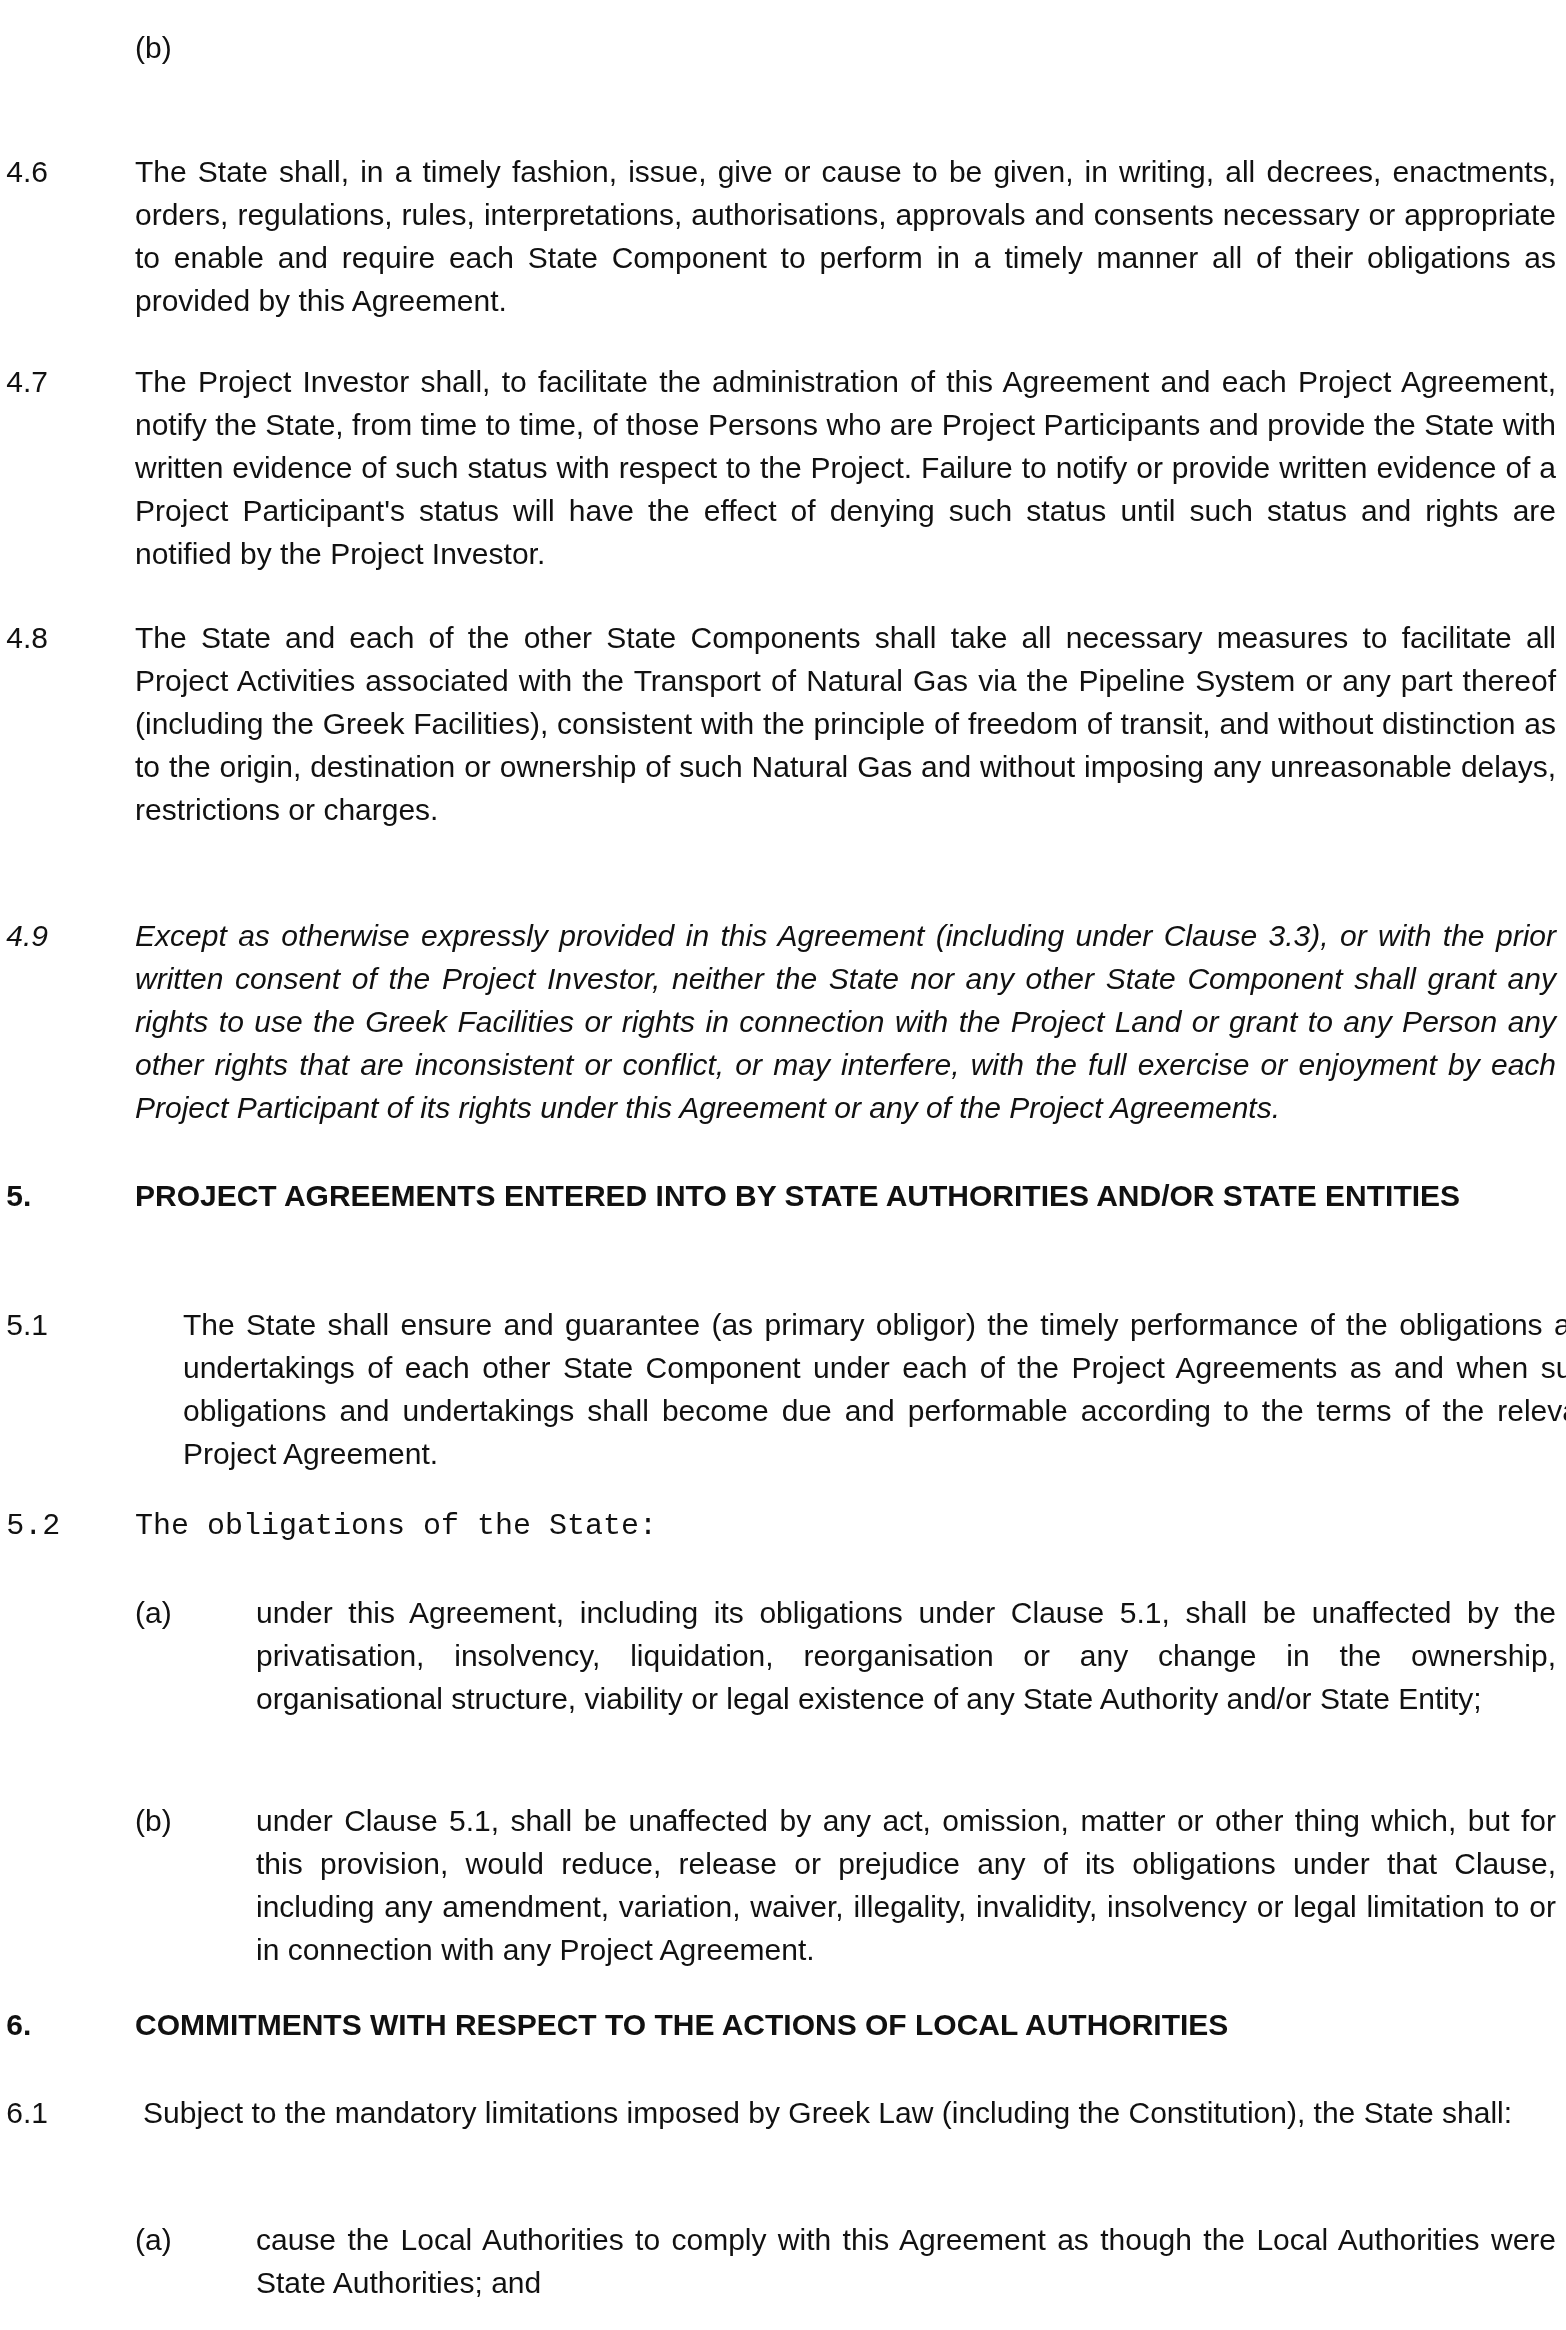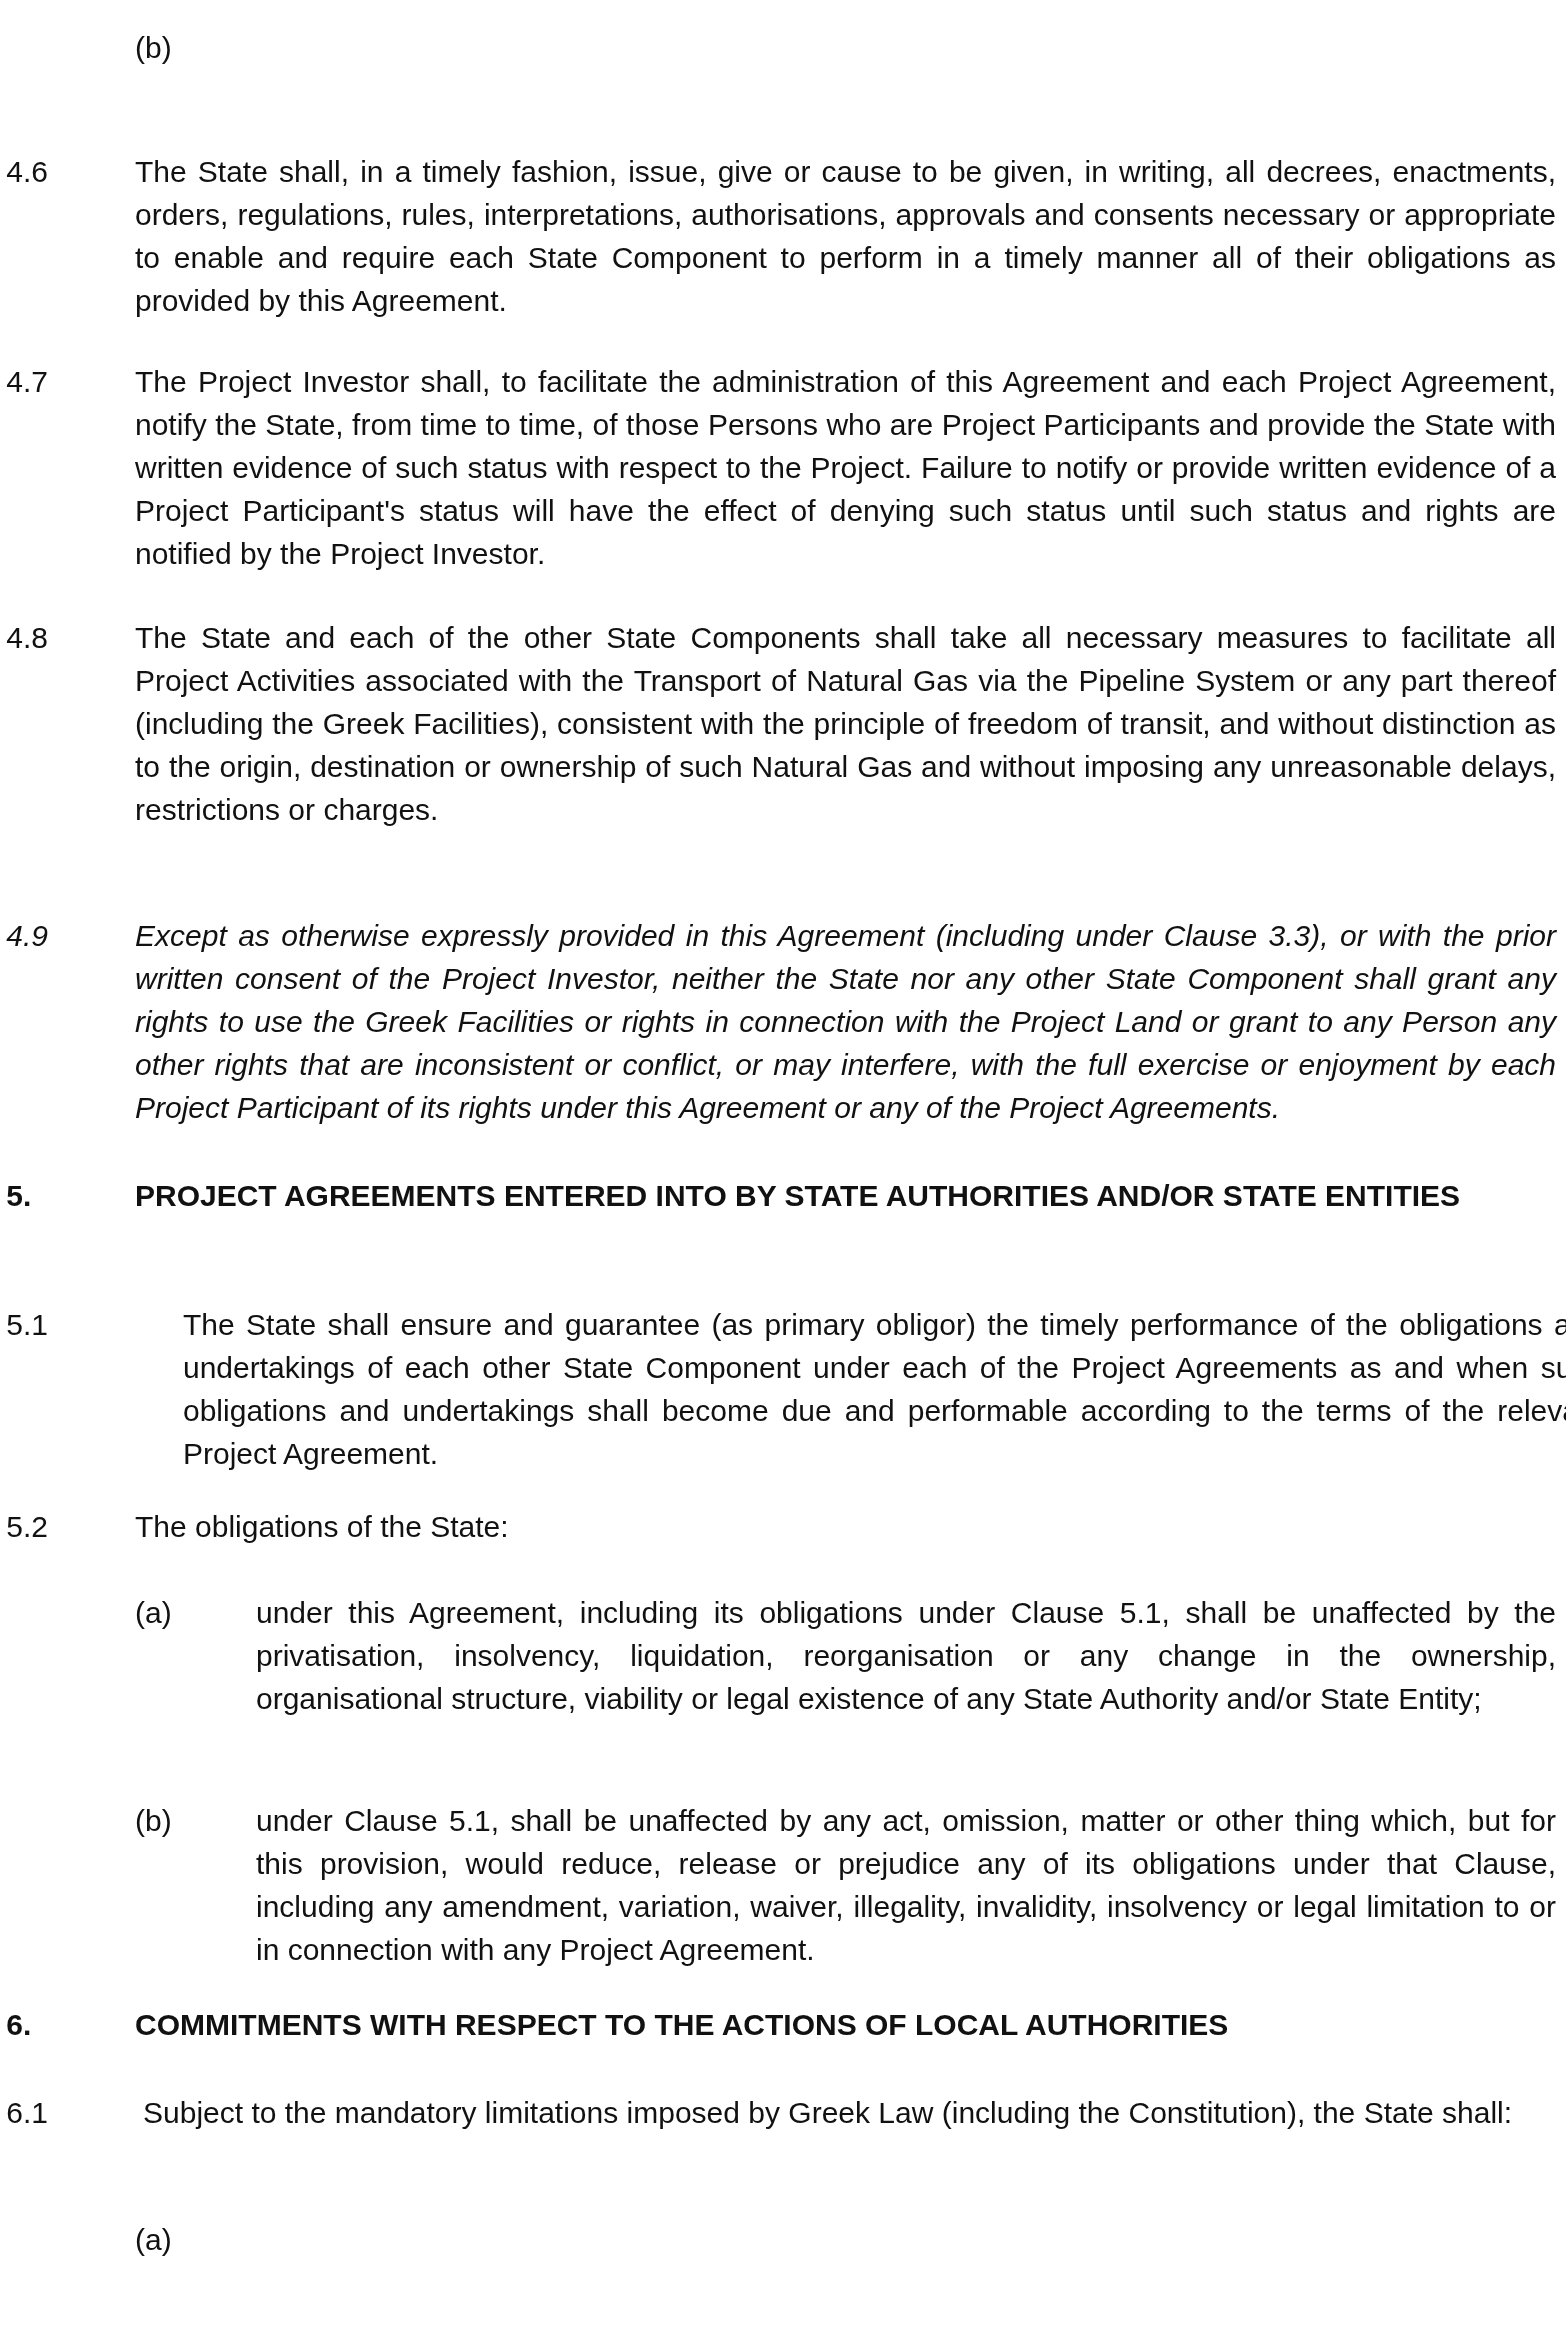--- a/index.html
+++ b/index.html
@@ -77,21 +77,21 @@
 <div class="block heading" style="top:1174px;">
   <span class="num">5.</span>
   <div class="body">PROJECT AGREEMENTS ENTERED INTO BY STATE AUTHORITIES AND/OR STATE ENTITIES</div>
 </div>
 
 <div class="block" style="top:1303px;padding-left:48px;">
   <span class="num">5.1</span>
   <div class="body">The State shall ensure and guarantee (as primary obligor) the timely performance of the obligations and undertakings of each other State Component under each of the Project Agreements as and when such obligations and undertakings shall become due and performable according to the terms of the relevant Project Agreement.</div>
 </div>
 
-<div class="block" style="top:1505px;">
+<div class="block" style="top:1505px;font-family:Liberation Mono, monospace;">
   <span class="num">5.2</span>
   <div class="body">The obligations of the State:</div>
 </div>
 
 <div class="block sub" style="top:1591px;">
   <span class="label">(a)</span>
   <div class="body">under this Agreement, including its obligations under Clause 5.1, shall be unaffected by the privatisation, insolvency, liquidation, reorganisation or any change in the ownership, organisational structure, viability or legal existence of any State Authority and/or State Entity;</div>
 </div>
 
 <div class="block sub" style="top:1799px;">
@@ -104,14 +104,15 @@
   <div class="body">COMMITMENTS WITH RESPECT TO THE ACTIONS OF LOCAL AUTHORITIES</div>
 </div>
 
 <div class="block" style="top:2091px;padding-left:8px;">
   <span class="num">6.1</span>
   <div class="body">Subject to the mandatory limitations imposed by Greek Law (including the Constitution), the State shall:</div>
 </div>
 
 <div class="block sub" style="top:2218px;">
   <span class="label">(a)</span>
+  <div class="body">cause the Local Authorities to comply with this Agreement as though the Local Authorities were State Authorities; and</div>
 </div>
 
 
 </body></html>

